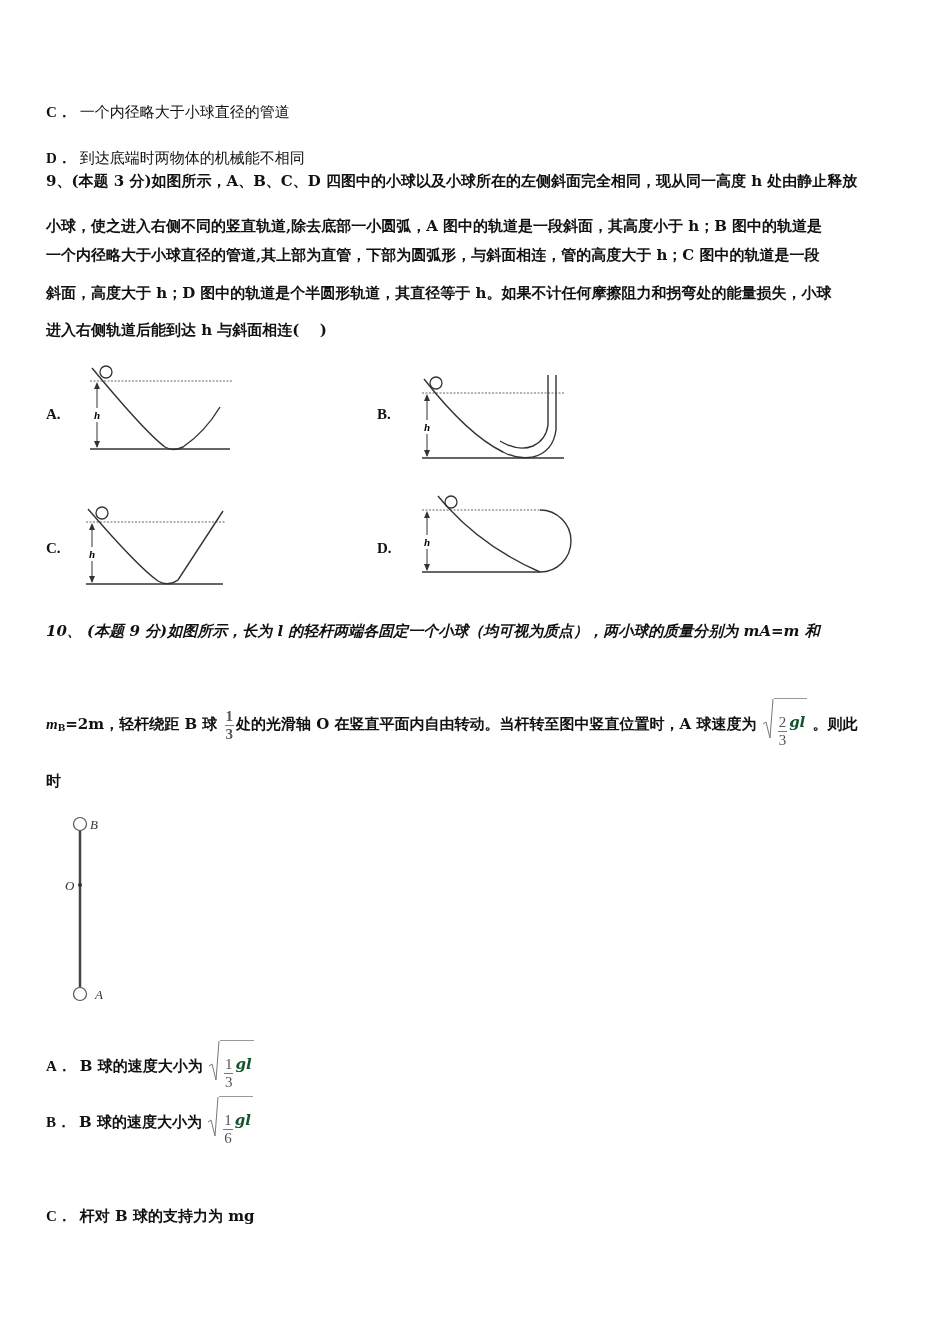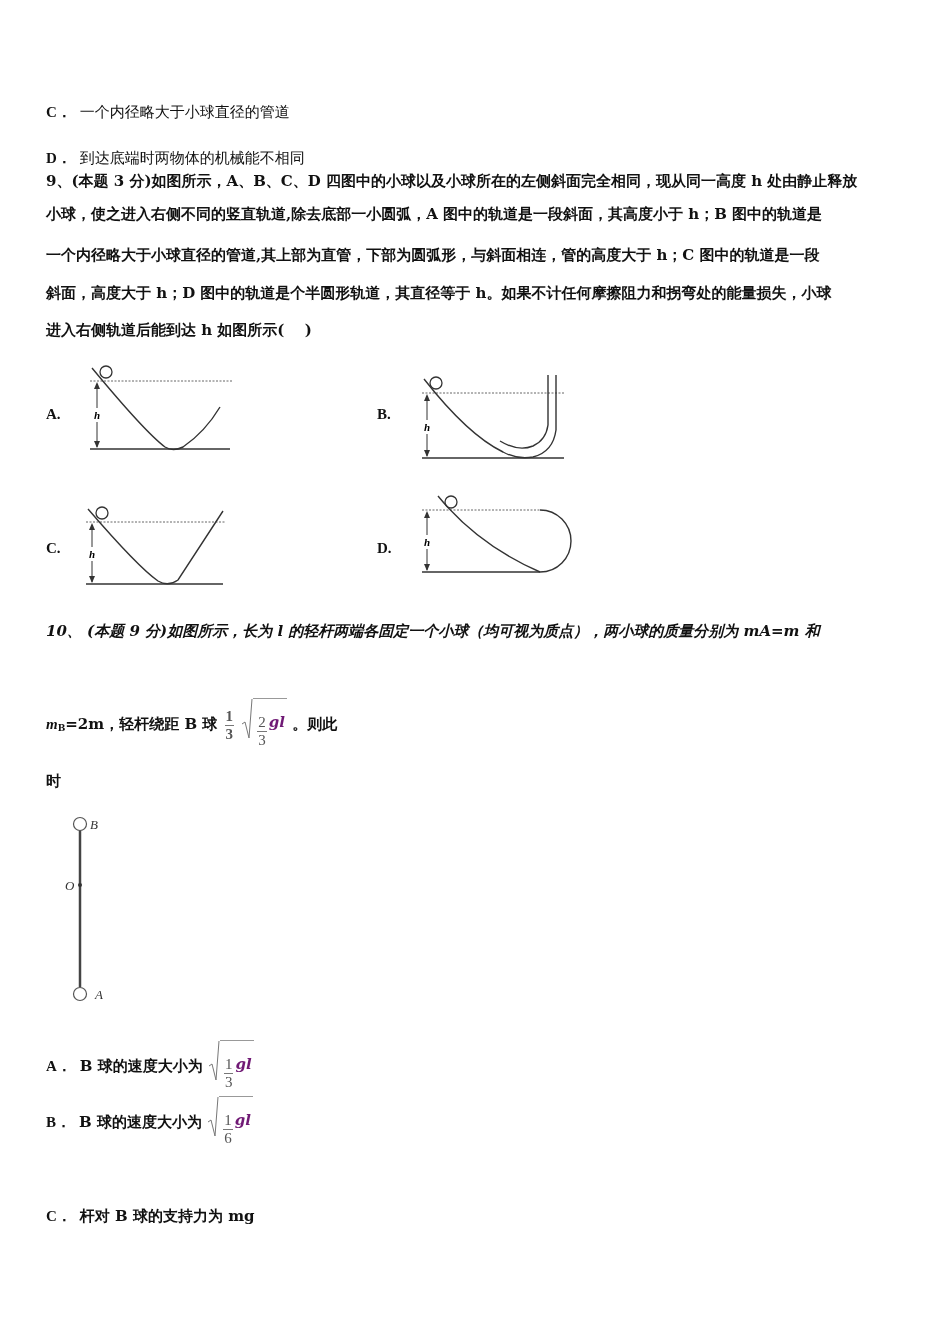--- a/index.html
+++ b/index.html
@@ -11,37 +11,37 @@
   .opt-label { font-weight:bold; font-family:"Liberation Serif", serif; margin-right:8px; }
   .sub { font-size:9px; vertical-align:-2px; }
   .fig { position:absolute; }
   .frac { display:inline-block; vertical-align:middle; text-align:center; font-family:"Liberation Serif", serif;
           color:#555; font-size:15px; line-height:17px; margin:0 2px; }
   .frac .num { display:block; border-bottom:1px solid #777; padding:0 1px; }
   .frac .den { display:block; }
   .sqrt { display:inline-block; vertical-align:middle; position:relative; padding-left:12px; }
   .sqrt .rad { position:absolute; left:0; top:0; }
   .sqrt .inner { display:inline-block; border-top:1px solid #999; padding:1px 2px 0 2px; }
-  .gl { font-style:italic; color:#701a75; font-family:"DejaVu Serif", serif; font-size:15px; vertical-align:8px; }
+  .gl { font-style:italic; color:#14532d; font-family:"DejaVu Serif", serif; font-size:15px; vertical-align:8px; }
 </style>
 </head>
 <body>
 
 <div class="line" style="top:102px;">
   <span class="opt-label">C．</span><span>一个内径略大于小球直径的管道</span>
 </div>
 <div class="line" style="top:148px;">
   <span class="opt-label">D．</span><span>到达底端时两物体的机械能不相同</span>
 </div>
 
 <div class="line bold" style="top:171px;">9、(本题 3 分)如图所示，A、B、C、D 四图中的小球以及小球所在的左侧斜面完全相同，现从同一高度 h 处由静止释放</div>
-<div class="line bold" style="top:204px;">小球，使之进入右侧不同的竖直轨道,除去底部一小圆弧，A 图中的轨道是一段斜面，其高度小于 h；B 图中的轨道是</div>
+<div class="line bold" style="top:216px;">小球，使之进入右侧不同的竖直轨道,除去底部一小圆弧，A 图中的轨道是一段斜面，其高度小于 h；B 图中的轨道是</div>
 <div class="line bold" style="top:245px;">一个内径略大于小球直径的管道,其上部为直管，下部为圆弧形，与斜面相连，管的高度大于 h；C 图中的轨道是一段</div>
 <div class="line bold" style="top:283px;">斜面，高度大于 h；D 图中的轨道是个半圆形轨道，其直径等于 h。如果不计任何摩擦阻力和拐弯处的能量损失，小球</div>
-<div class="line bold" style="top:320px;">进入右侧轨道后能到达 h 如图所示(　 )</div>
+<div class="line bold" style="top:320px;">进入右侧轨道后能到达 h 与斜面相连(　 )</div>
 
 <div class="line" style="top:404px;">
   <span class="opt-label">A.</span>
 </div>
 <svg class="fig" style="left:85px; top:362px;" width="150" height="92">
   <line x1="5" y1="19" x2="148" y2="19" stroke="#666" stroke-dasharray="2,1.5" stroke-width="1"></line>
   <line x1="5" y1="87" x2="145" y2="87" stroke="#333" stroke-width="1.5"></line>
   <circle cx="21" cy="10" r="6" fill="none" stroke="#333" stroke-width="1.3"></circle>
   <path d="M7,6 Q60,70 80,85 Q88,90 98,85 Q120,70 135,45" fill="none" stroke="#333" stroke-width="1.4"></path>
   <line x1="12" y1="22" x2="12" y2="85" stroke="#333" stroke-width="1"></line>
@@ -98,21 +98,21 @@
   <text x="9" y="56" font-size="11" font-style="italic" font-weight="bold" text-anchor="middle" font-family="Liberation Serif, serif">h</text>
 </svg>
 
 <div class="line bold" style="top:621px;font-style:italic;">10、 (本题 9 分)如图所示，长为 l 的轻杆两端各固定一个小球（均可视为质点），两小球的质量分别为 mA=m 和</div>
 
 <div class="line bold" style="top:698px; height:44px; line-height:44px;">
   <span class="it">m</span><span class="sub">B</span><span>=2m，轻杆绕距 B 球</span>
   <span class="frac">
     <span class="num">1</span>
     <span class="den">3</span>
-  </span>
+  </span><span>处的光滑轴 O 在竖直平面内自由转动。当杆转至图中竖直位置时，A 球速度为</span>
   <span class="sqrt">
     <svg class="rad" width="12" height="42">
         <polyline points="1,26 4,24 8,40 11,1" fill="none" stroke="#777" stroke-width="1"></polyline>
       </svg>
     <span class="inner"><span class="frac" style="font-weight:normal;"><span class="num">2</span><span class="den">3</span></span><span class="gl">gl</span></span>
   </span>
   <span>。则此</span>
 </div>
 
 <div class="line bold" style="top:771px;">时</div>

